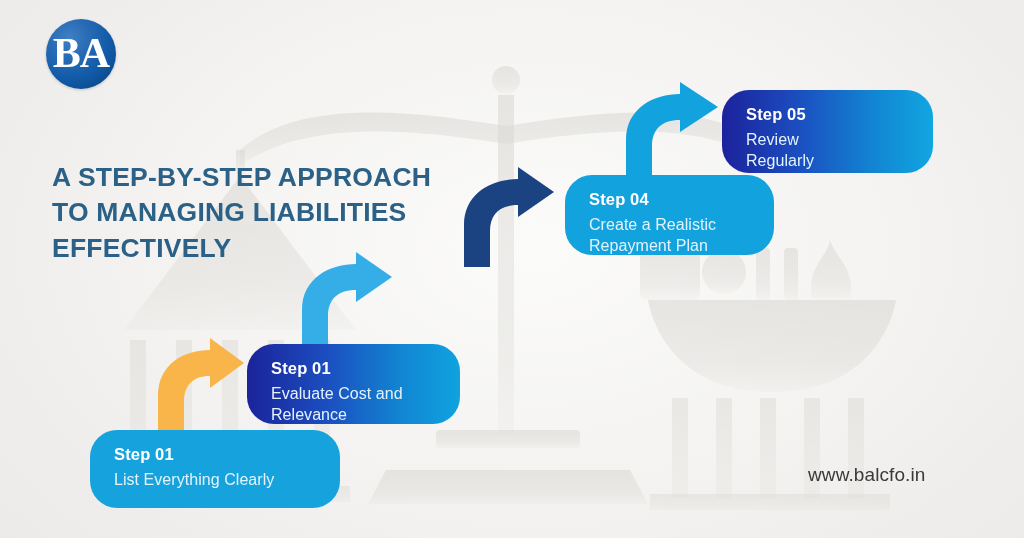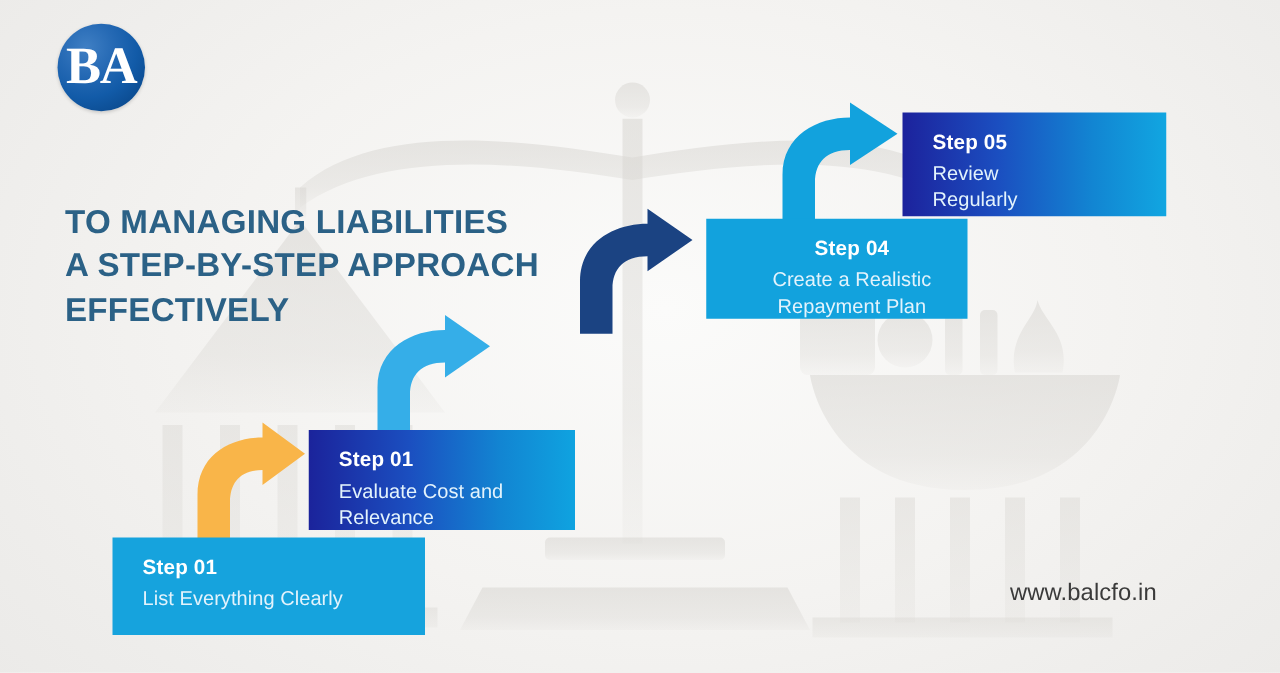--- a/index.html
+++ b/index.html
@@ -89,20 +89,21 @@
     letter-spacing: 0.1px;
   }
 
   
   .step-card {
     position: absolute;
     box-sizing: border-box;
     padding: 15px 0 0 24px;
     color: #ffffff;
     overflow: hidden;
+    border-radius: 27px;
   }
   .step-card .step-title {
     font-size: 16.5px;
     font-weight: 700;
     letter-spacing: 0.15px;
     line-height: 1.2;
     margin-bottom: 4px;
     color: #ffffff;
   }
   .step-card .step-desc {
@@ -111,21 +112,21 @@
     line-height: 1.33;
     color: #e3f3fc;
     white-space: pre-line;
     letter-spacing: 0.05px;
   }
 
   #card-1 { left: 90px;  top: 430px; width: 250px; height: 78px; background: #16a3dd; }
   #card-2 { left: 247px; top: 344px; width: 213px; height: 80px;
             background: linear-gradient(90deg, #1b239b 0%, #1b4fc0 38%, #1285d2 72%, #0fa3e0 100%); }
   #card-3 { left: 406px; top: 259px; width: 209px; height: 80px; background: #1b4382; }
-  #card-4 { left: 565px; top: 175px; width: 209px; height: 80px; background: #12a2dd; text-align: center; }
+  #card-4 { left: 565px; top: 175px; width: 209px; height: 80px; background: #12a2dd; }
   #card-5 { left: 722px; top: 90px;  width: 211px; height: 83px;
             background: linear-gradient(90deg, #1c229c 0%, #1b4ec0 36%, #1285d2 72%, #11a6e1 100%); }
 
   
   .arrow { position: absolute; }
   #arrow-1 { left: 144px; top: 334px; width: 104px; height: 108px; }
   #arrow-2 { left: 288px; top: 250px; width: 108px; height: 106px; }
   #arrow-3 { left: 450px; top: 165px; width: 108px; height: 106px; }
   #arrow-4 { left: 612px; top: 80px;  width: 110px; height: 106px; }
 </style>
@@ -187,22 +188,22 @@
       <rect x="650" y="494" width="240" height="16"></rect>
     </g>
   </svg>
 
   <div id="logo">
     <div class="logo-circle"></div>
     <div class="logo-mark">BA</div>
   </div>
 
   <h1 id="headline">
+    <span class="ln">A STEP-BY-STEP APPROACH</span>
     <span class="ln">TO MANAGING LIABILITIES</span>
-    <span class="ln">A STEP-BY-STEP APPROACH</span>
     <span class="ln">EFFECTIVELY</span>
   </h1>
 
   <svg class="arrow" id="arrow-1" viewBox="0 0 104 108" aria-hidden="true">
     <path d="M14 104 L14 62 C14 30, 40 16, 66 16 L66 4 L100 29 L66 54 L66 42 C48 42, 40 52, 40 68 L40 104 Z" fill="#f9b549"></path>
   </svg>
 
   <svg class="arrow" id="arrow-2" viewBox="0 0 108 106" aria-hidden="true">
     <path d="M14 102 L14 60 C14 28, 42 14, 68 14 L68 2 L104 27 L68 52 L68 40 C49 40, 40 50, 40 66 L40 102 Z" fill="#35aee8"></path>
   </svg>

